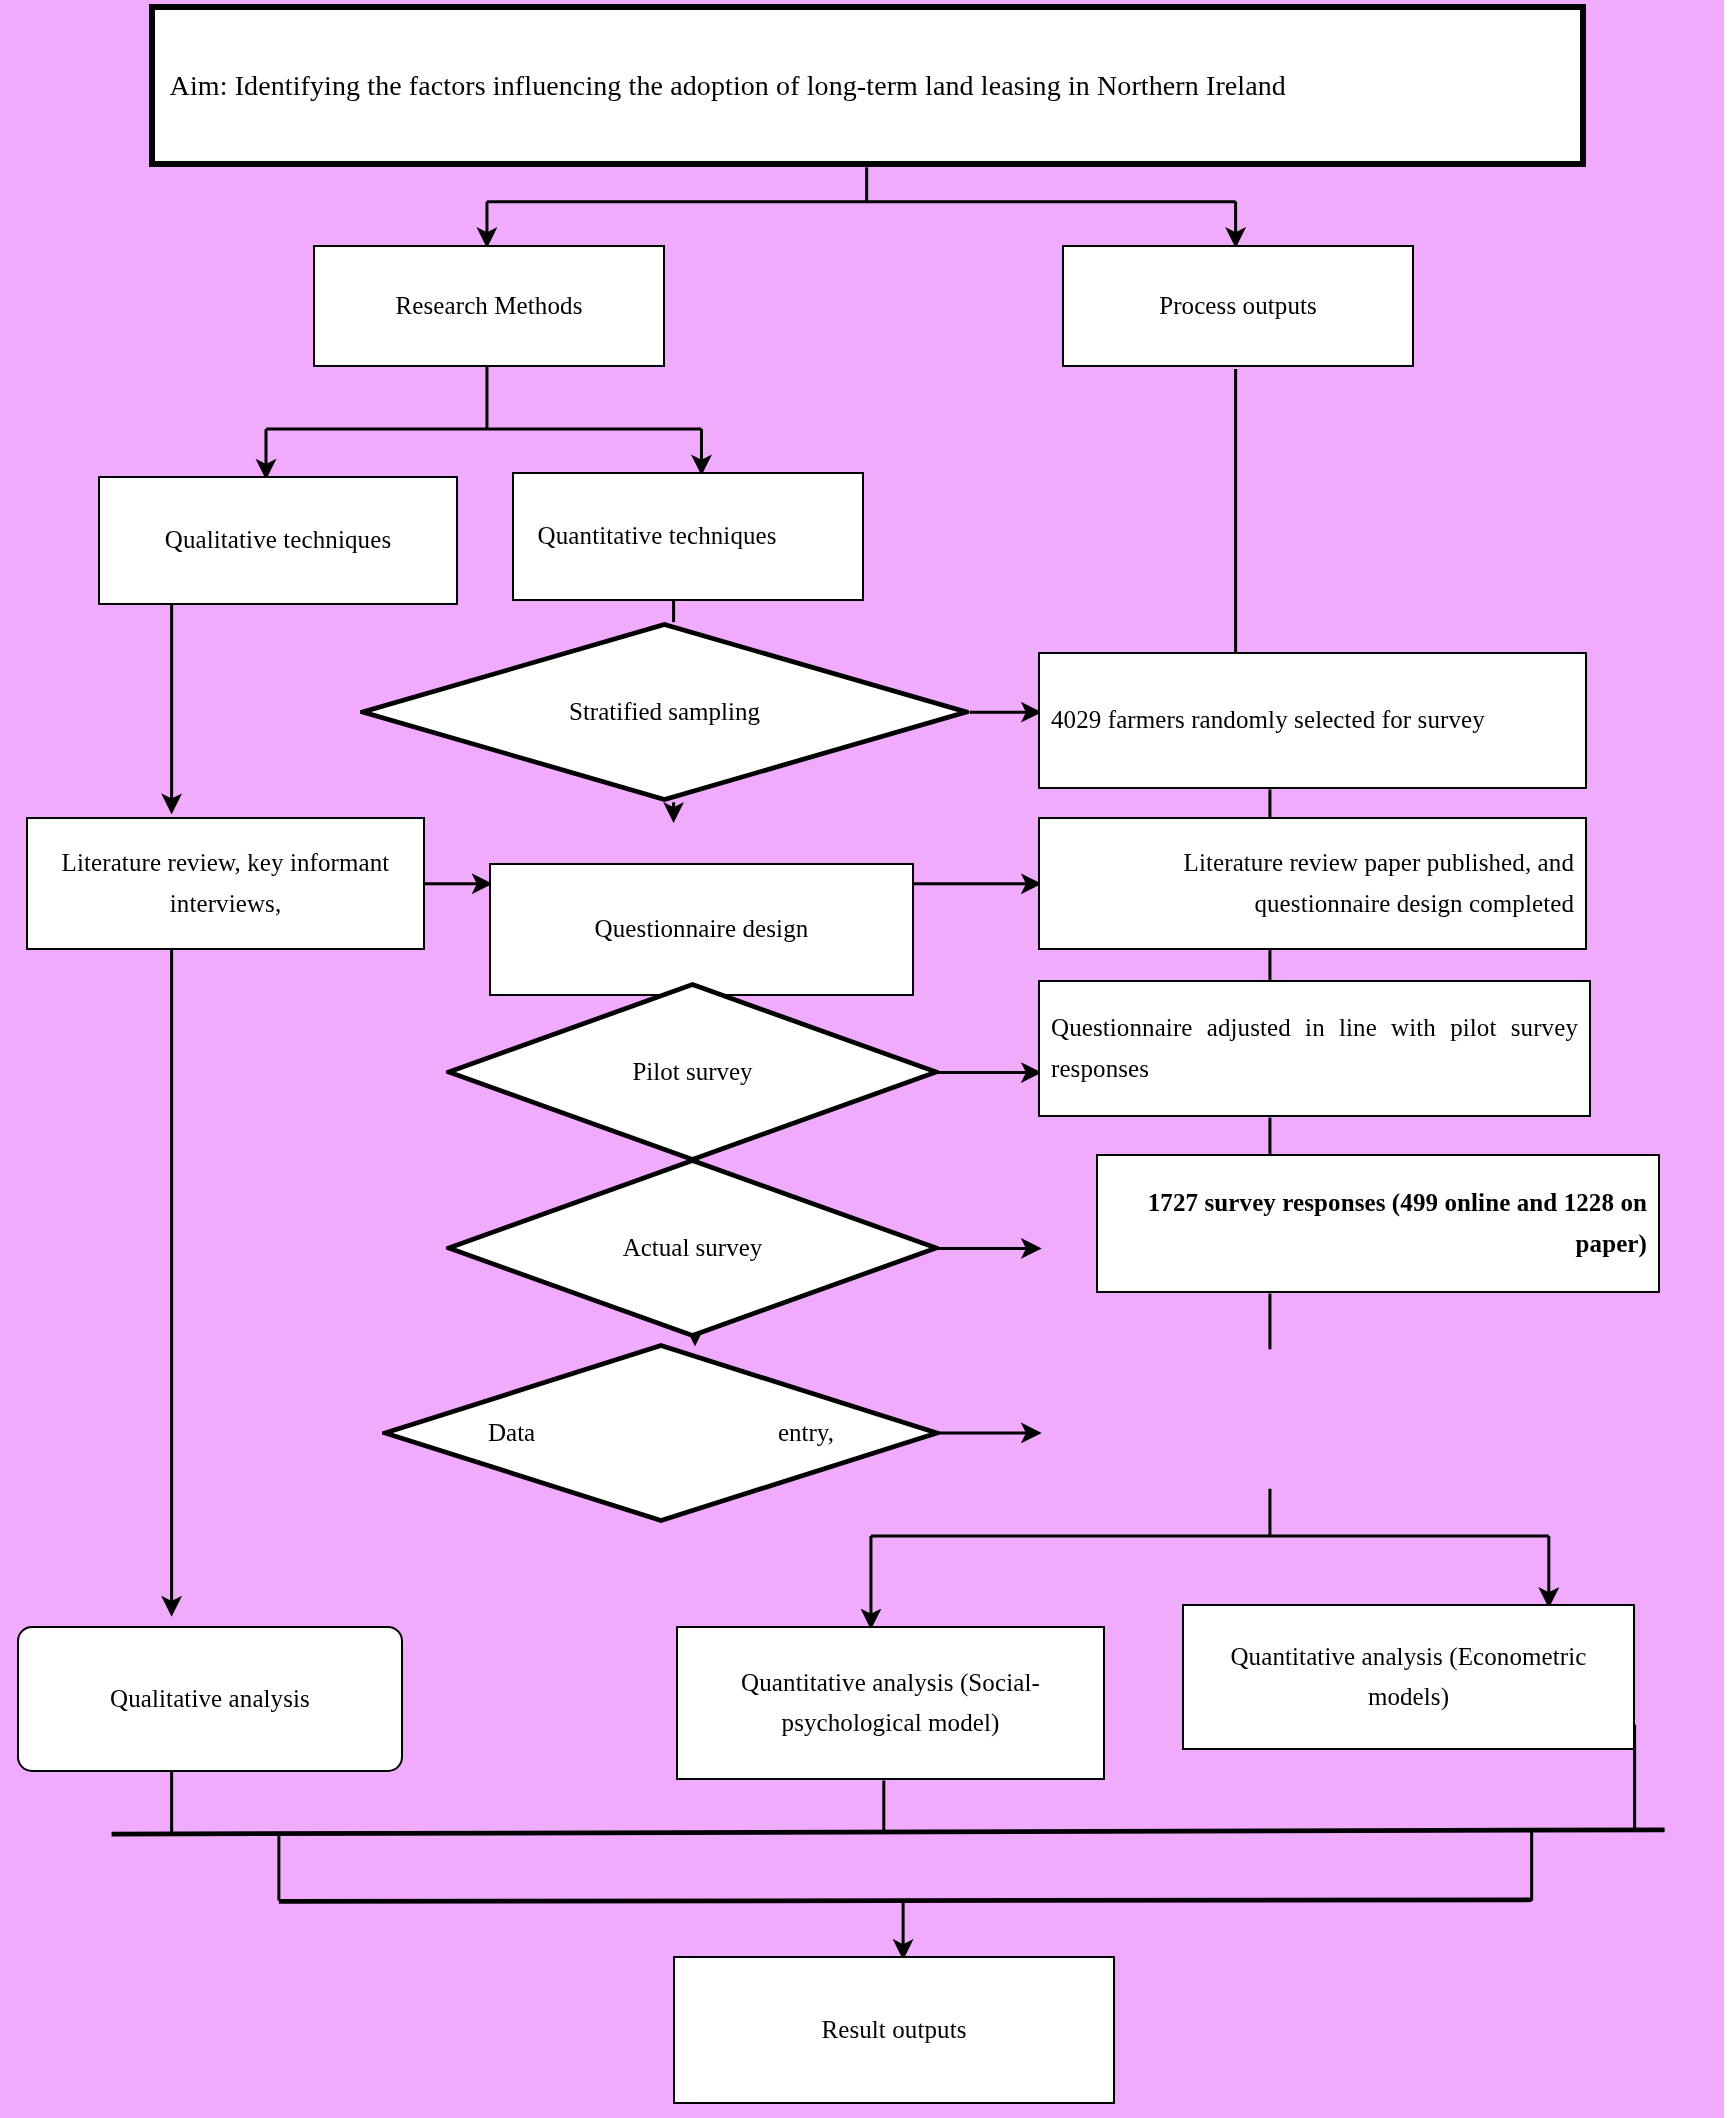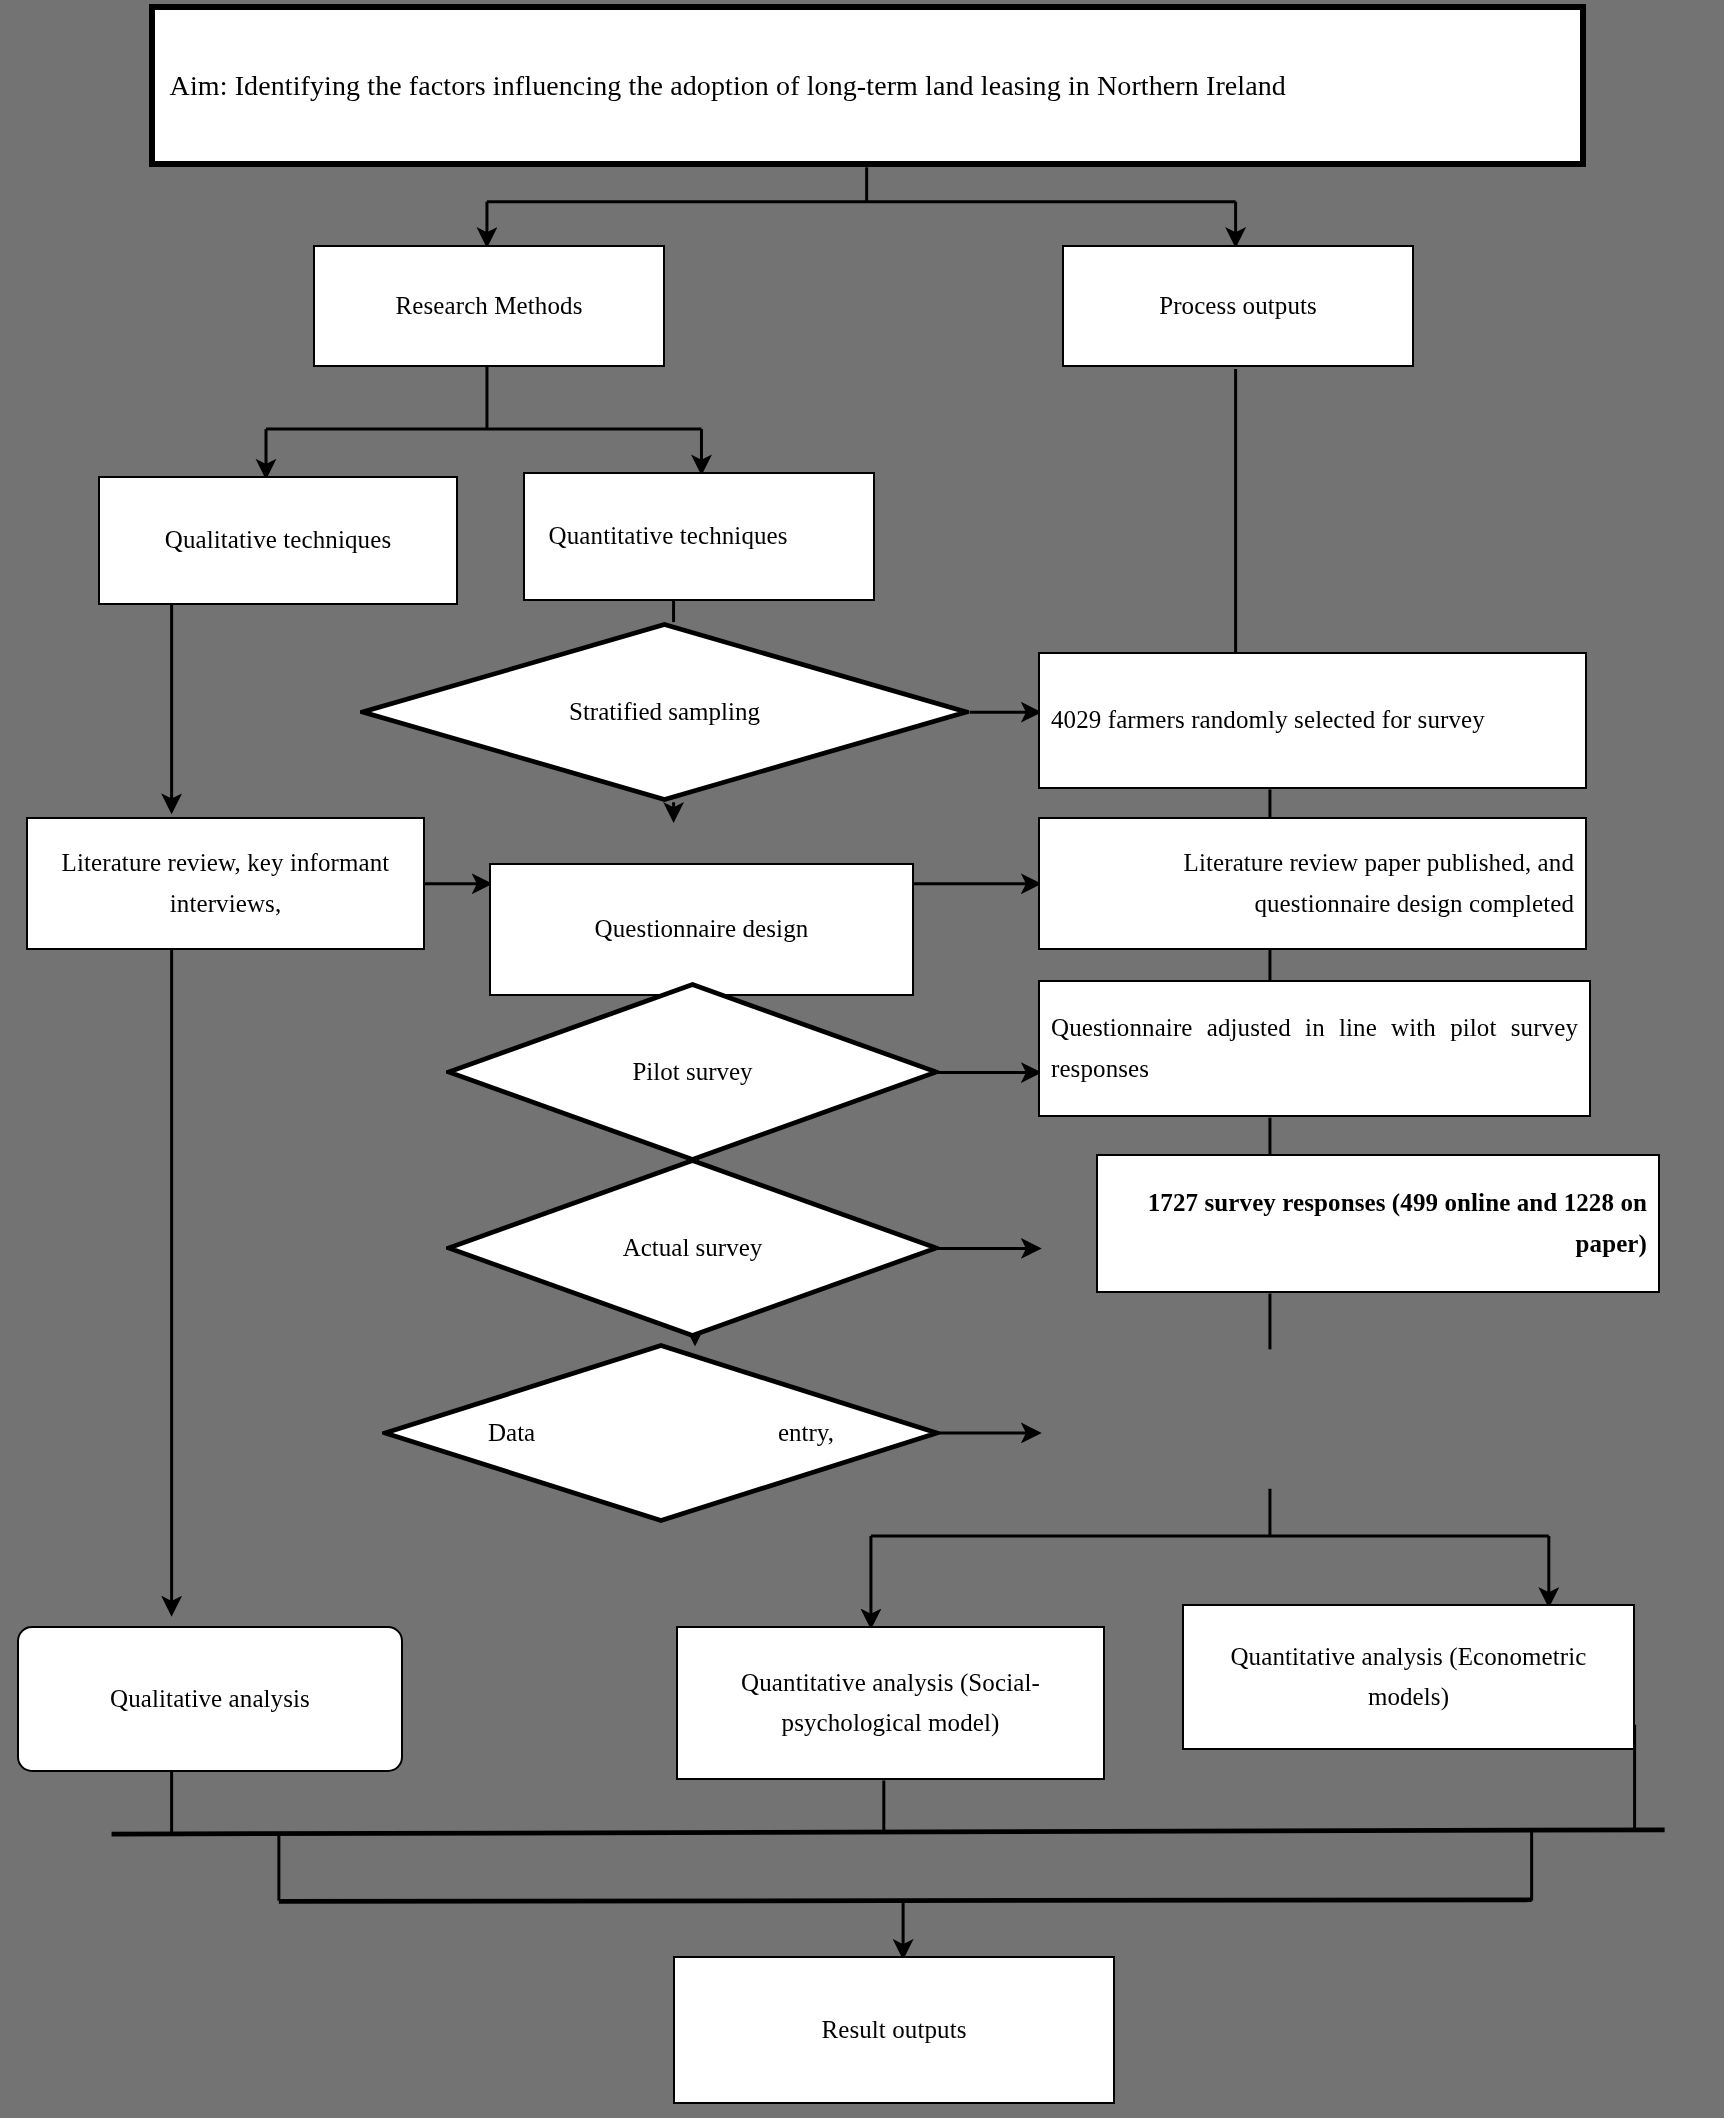--- a/index.html
+++ b/index.html
@@ -5,21 +5,21 @@
 <style>
   html, body {
     margin: 0;
     padding: 0;
     background: #ffffff;
   }
   #page {
     position: relative;
     width: 1724px;
     height: 2119px;
-    background: #737373;
+    background: #f0abfc;
     font-family: "Liberation Serif", "DejaVu Serif", serif;
     overflow: hidden;
   }
   svg.edges {
     position: absolute;
     left: 0;
     top: 0;
     width: 1732px;
     height: 2119px;
     pointer-events: none;
@@ -180,21 +180,21 @@
   </div>
 
   <div class="node rect" style="left:1062px; top:245px; width:352px; height:122px;">
     <span class="label">Process outputs</span>
   </div>
 
   <div class="node rect" style="left:98px; top:476px; width:360px; height:129px;">
     <span class="label">Qualitative techniques</span>
   </div>
 
-  <div class="node rect" style="left:523px; top:472px; width:352px; height:129px;align-items:center;">
+  <div class="node rect" style="left:512px; top:472px; width:352px; height:129px;align-items:center;">
     <span class="label justify" style="padding:0 23.6px;">Quantitative techniques</span>
   </div>
 
   <div class="diamond-wrap" style="left:360px; top:622px; width:609px; height:180px;">
     <svg width="609" height="180" viewBox="0 0 1420 420" xmlns="http://www.w3.org/2000/svg">
       <polygon points="710,6 1414,210 710,414 6,210" fill="#ffffff" stroke="#000000" stroke-width="11"></polygon>
     </svg>
     <div class="dlabel">Stratified sampling</div>
   </div>
 

